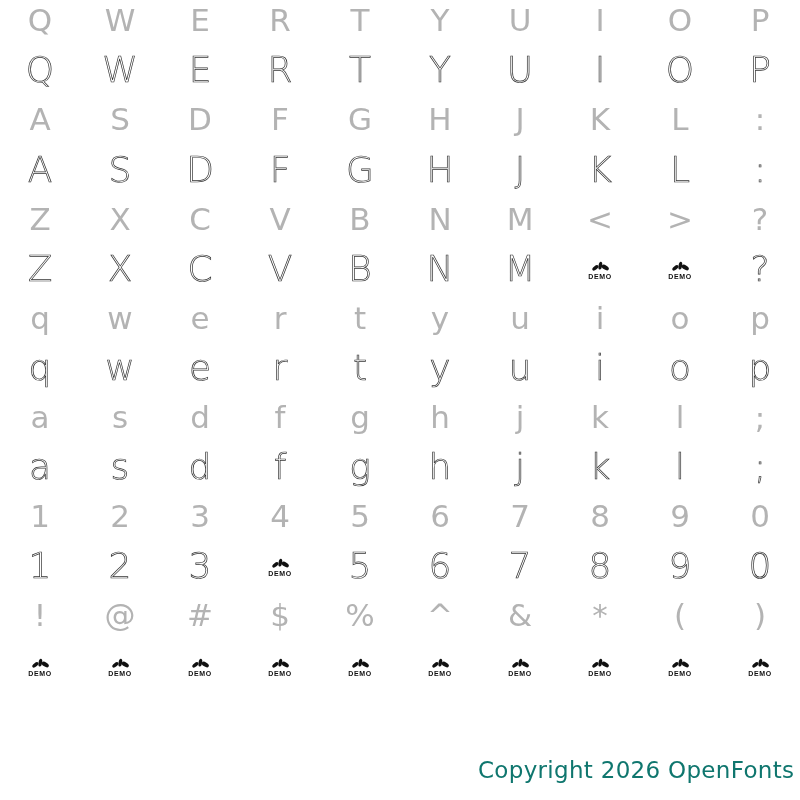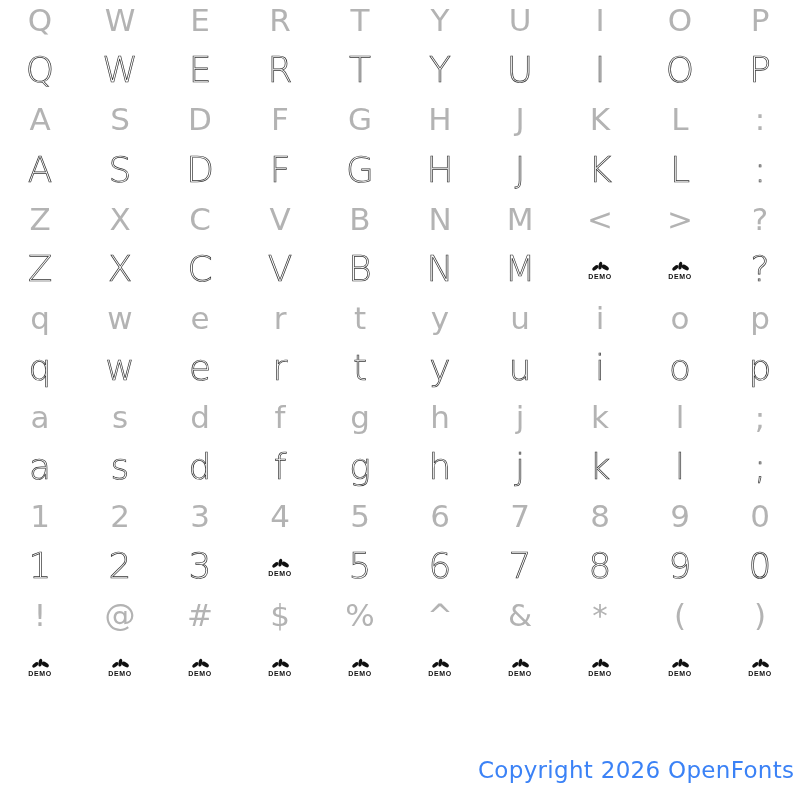--- a/index.html
+++ b/index.html
@@ -77,21 +77,21 @@
     -webkit-text-stroke: 0;
     font-family: "Liberation Sans", sans-serif;
   }
 
   .copyright {
     position: absolute;
     left: 478px;
     top: 757px;
     font-size: 23px;
     line-height: 1.2;
-    color: #3b82f6;
+    color: #0f766e;
     letter-spacing: 0.3px;
     font-family: "DejaVu Sans", sans-serif;
   }
 </style>
 </head>
 <body>
 
 <main>
   <section id="charmap" class="charmap">
       <div class="row reference">

